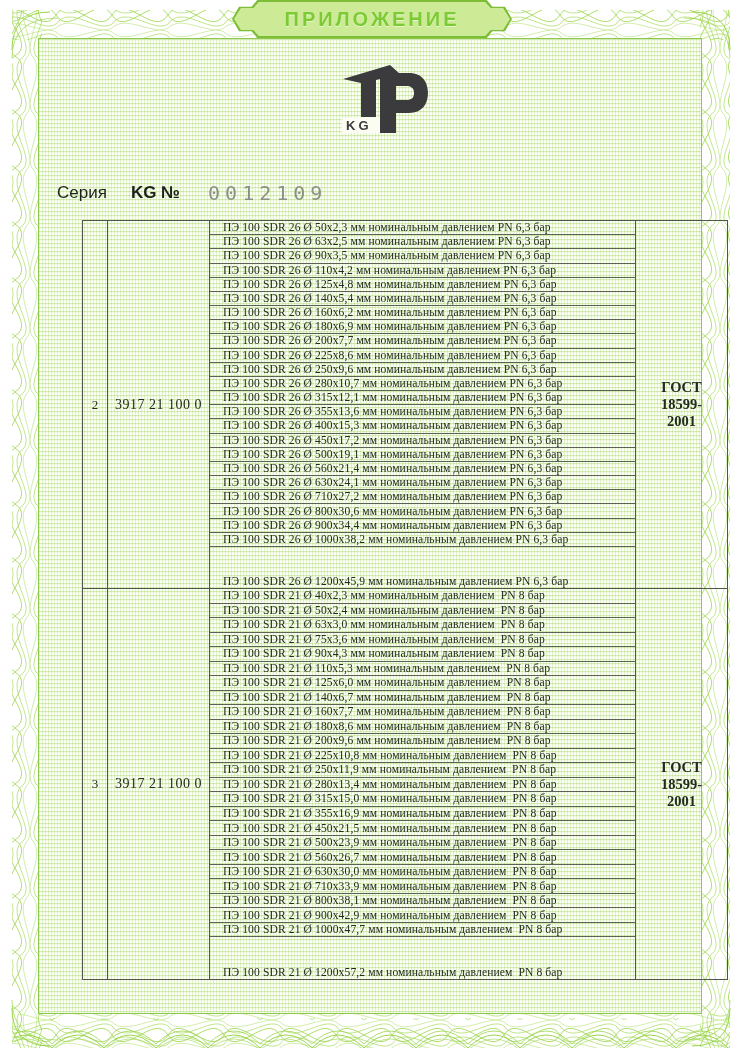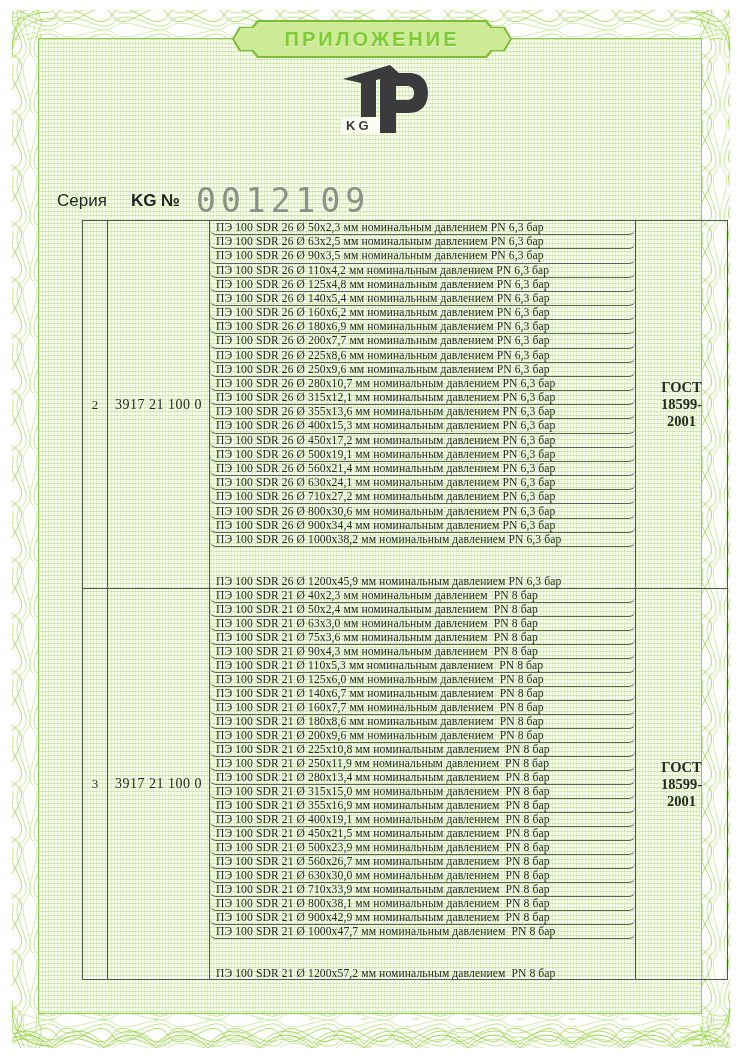--- a/index.html
+++ b/index.html
@@ -12,56 +12,56 @@
   
   .inner-frame{position:absolute;left:38px;top:38px;width:664px;height:976px;
     border:1px solid #8cc94e;box-sizing:border-box;background-color:#fdfff6;
     background-image:
       repeating-linear-gradient(180deg, rgba(150,205,80,0.38) 0px, rgba(150,205,80,0.38) 1px,
         rgba(150,205,80,0.07) 1px, rgba(150,205,80,0.07) 2px, rgba(255,255,255,0) 2px, rgba(255,255,255,0) 4px),
       repeating-linear-gradient(90deg, rgba(150,205,80,0.26) 0px, rgba(150,205,80,0.26) 1px,
         rgba(255,255,255,0) 1px, rgba(255,255,255,0) 3px);}
 
   
-  .plaque{position:absolute;left:232px;top:20px;width:280px;height:38px;}
+  .plaque{position:absolute;left:232px;top:0;width:280px;height:38px;}
   .plaque .outer,.plaque .inner{position:absolute;
     clip-path:polygon(0 50%,2.5% 18%,7% 18%,9% 0,91% 0,93% 18%,97.5% 18%,100% 50%,
                       97.5% 82%,93% 82%,91% 100%,9% 100%,7% 82%,2.5% 82%);}
   .plaque .outer{inset:0;background:#7dbd37;}
   .plaque .inner{inset:2px;background:#cdeb96;}
   .plaque .title{position:absolute;inset:0;display:flex;align-items:center;justify-content:center;
     font-size:20px;font-weight:bold;letter-spacing:3px;color:#7ccb35;
     text-shadow:0 1px 0 rgba(255,255,255,0.55);}
 
   
   .logo{position:absolute;left:330px;top:57px;width:112px;height:80px;}
 
   
   .serial{position:absolute;left:57px;top:181px;display:flex;align-items:center;color:#1d221b;}
   .serial .w1{font-size:17px;}
   .serial .w2{font-size:17px;font-weight:bold;margin-left:24px;}
-  .serial .num{font-family:"DejaVu Sans Mono",monospace;font-size:33px;color:#8b9187;
-    letter-spacing:5px;margin-left:16px;}
+  .serial .num{font-family:"DejaVu Sans Mono",monospace;font-size:20px;color:#8b9187;
+    letter-spacing:5px;margin-left:28px;}
 
   
   .spec-table{position:absolute;left:82px;top:220px;width:646px;height:760px;
     border:1.5px solid #4e5749;box-sizing:border-box;display:flex;flex-direction:column;
     font-family:"Liberation Serif",serif;color:#232b20;}
   .section{display:grid;grid-template-columns:25px 102px 426px 1fr;min-height:0;}
   .section:first-child{height:367px;flex:none;}
   .section + .section{flex:1;border-top:1px solid #4e5749;}
   .cell{border-right:1px solid #4e5749;min-height:0;box-sizing:border-box;}
   .cell.gost{border-right:none;display:flex;flex-direction:column;align-items:center;
     justify-content:center;font-weight:bold;font-size:14.5px;line-height:17px;text-align:right;}
   .cell.num,.cell.code{display:flex;align-items:center;justify-content:center;}
   .cell.num{font-size:13px;}
   .cell.code{font-weight:normal;font-size:14px;letter-spacing:0.5px;}
   .cell.specs{display:flex;flex-direction:column;}
-  .spec-line{flex:1;display:flex;align-items:center;padding-left:6px;font-size:11.6px;
-    border-bottom:1px solid #5a6354;white-space:pre;letter-spacing:0.1px;border-radius:6px;}
+  .spec-line{flex:1;display:flex;align-items:center;padding-left:13px;font-size:11.6px;
+    border-bottom:1px solid #5a6354;white-space:pre;letter-spacing:0.1px;}
   .spec-line:last-child{border-bottom:none;margin-top:28px;}
 </style>
 </head>
 <body>
 
 <div class="page">
 
   <svg class="border-art" width="742" height="1057" viewBox="0 0 742 1057" xmlns="http://www.w3.org/2000/svg">
     <defs>
       <pattern id="lace" width="56" height="30" patternUnits="userSpaceOnUse">
@@ -185,21 +185,20 @@
           <div class="spec-line">ПЭ 100 SDR 21 Ø 125x6,0 мм номинальным давлением  PN 8 бар</div>
           <div class="spec-line">ПЭ 100 SDR 21 Ø 140x6,7 мм номинальным давлением  PN 8 бар</div>
           <div class="spec-line">ПЭ 100 SDR 21 Ø 160x7,7 мм номинальным давлением  PN 8 бар</div>
           <div class="spec-line">ПЭ 100 SDR 21 Ø 180x8,6 мм номинальным давлением  PN 8 бар</div>
           <div class="spec-line">ПЭ 100 SDR 21 Ø 200x9,6 мм номинальным давлением  PN 8 бар</div>
           <div class="spec-line">ПЭ 100 SDR 21 Ø 225x10,8 мм номинальным давлением  PN 8 бар</div>
           <div class="spec-line">ПЭ 100 SDR 21 Ø 250x11,9 мм номинальным давлением  PN 8 бар</div>
           <div class="spec-line">ПЭ 100 SDR 21 Ø 280x13,4 мм номинальным давлением  PN 8 бар</div>
           <div class="spec-line">ПЭ 100 SDR 21 Ø 315x15,0 мм номинальным давлением  PN 8 бар</div>
           <div class="spec-line">ПЭ 100 SDR 21 Ø 355x16,9 мм номинальным давлением  PN 8 бар</div>
-          <div class="spec-line">ПЭ 100 SDR 21 Ø 400x19,1 мм номинальным давлением  PN 8 бар</div>
           <div class="spec-line">ПЭ 100 SDR 21 Ø 450x21,5 мм номинальным давлением  PN 8 бар</div>
           <div class="spec-line">ПЭ 100 SDR 21 Ø 500x23,9 мм номинальным давлением  PN 8 бар</div>
           <div class="spec-line">ПЭ 100 SDR 21 Ø 560x26,7 мм номинальным давлением  PN 8 бар</div>
           <div class="spec-line">ПЭ 100 SDR 21 Ø 630x30,0 мм номинальным давлением  PN 8 бар</div>
           <div class="spec-line">ПЭ 100 SDR 21 Ø 710x33,9 мм номинальным давлением  PN 8 бар</div>
           <div class="spec-line">ПЭ 100 SDR 21 Ø 800x38,1 мм номинальным давлением  PN 8 бар</div>
           <div class="spec-line">ПЭ 100 SDR 21 Ø 900x42,9 мм номинальным давлением  PN 8 бар</div>
           <div class="spec-line">ПЭ 100 SDR 21 Ø 1000x47,7 мм номинальным давлением  PN 8 бар</div>
           <div class="spec-line">ПЭ 100 SDR 21 Ø 1200x57,2 мм номинальным давлением  PN 8 бар</div>
         </div>

